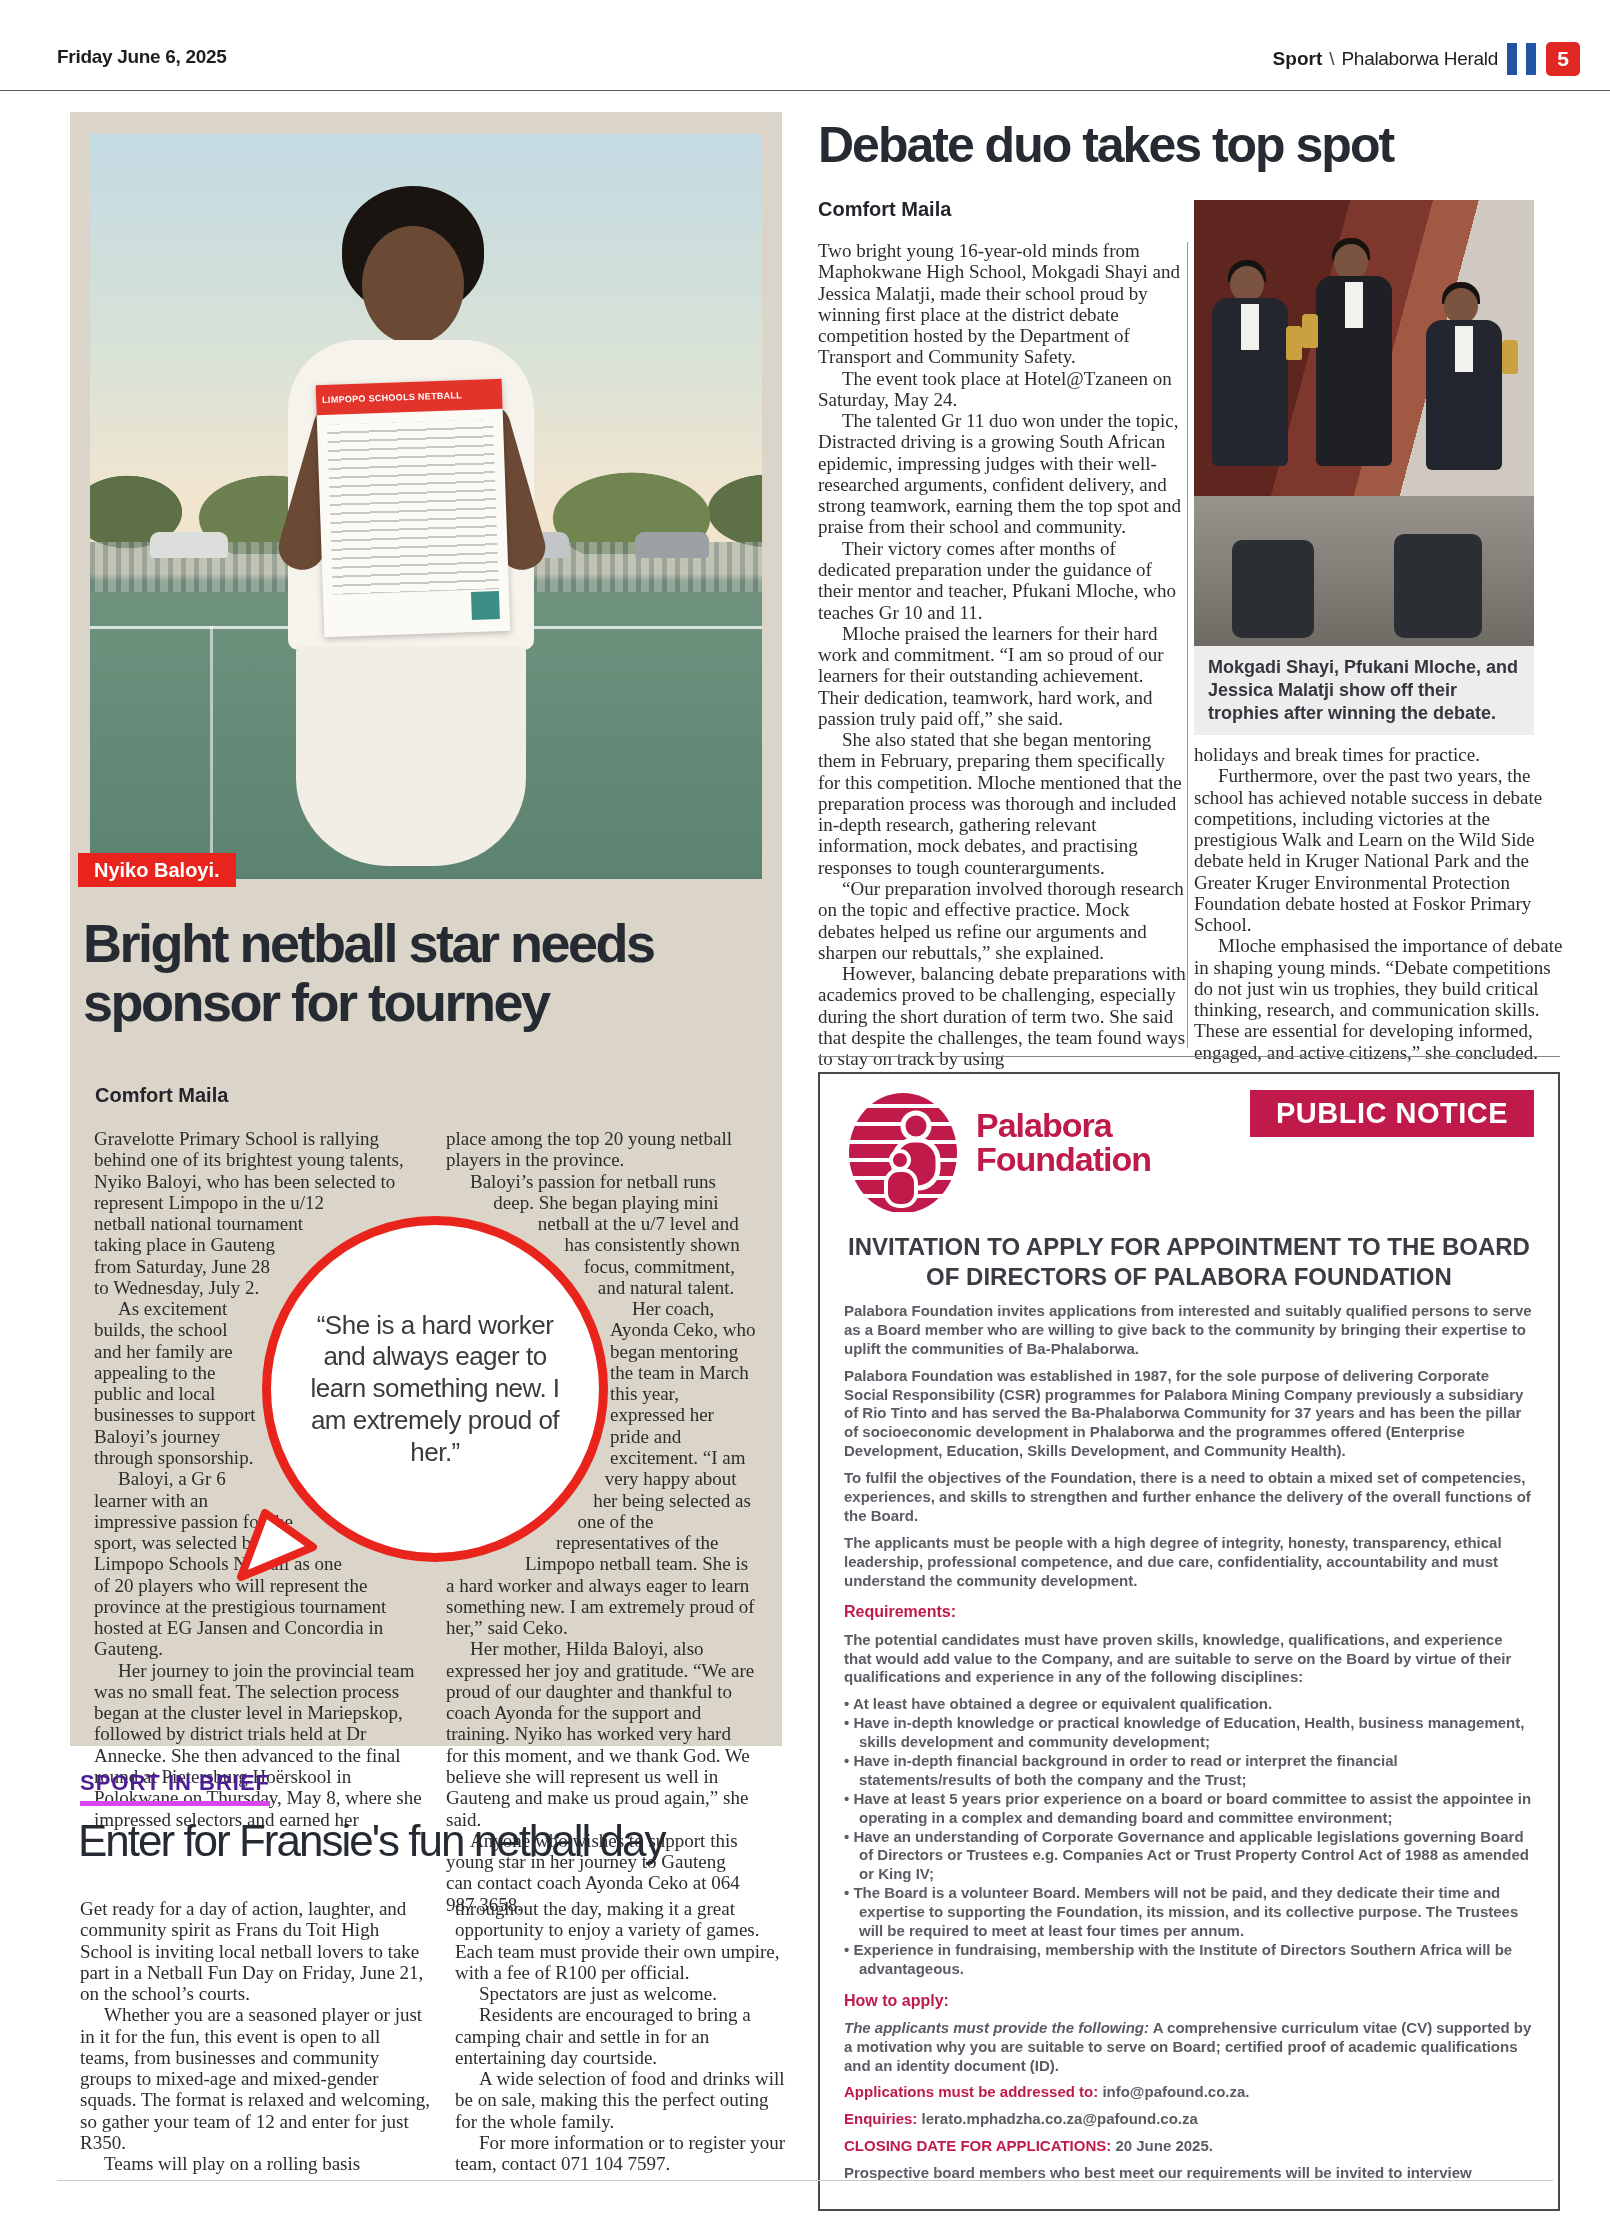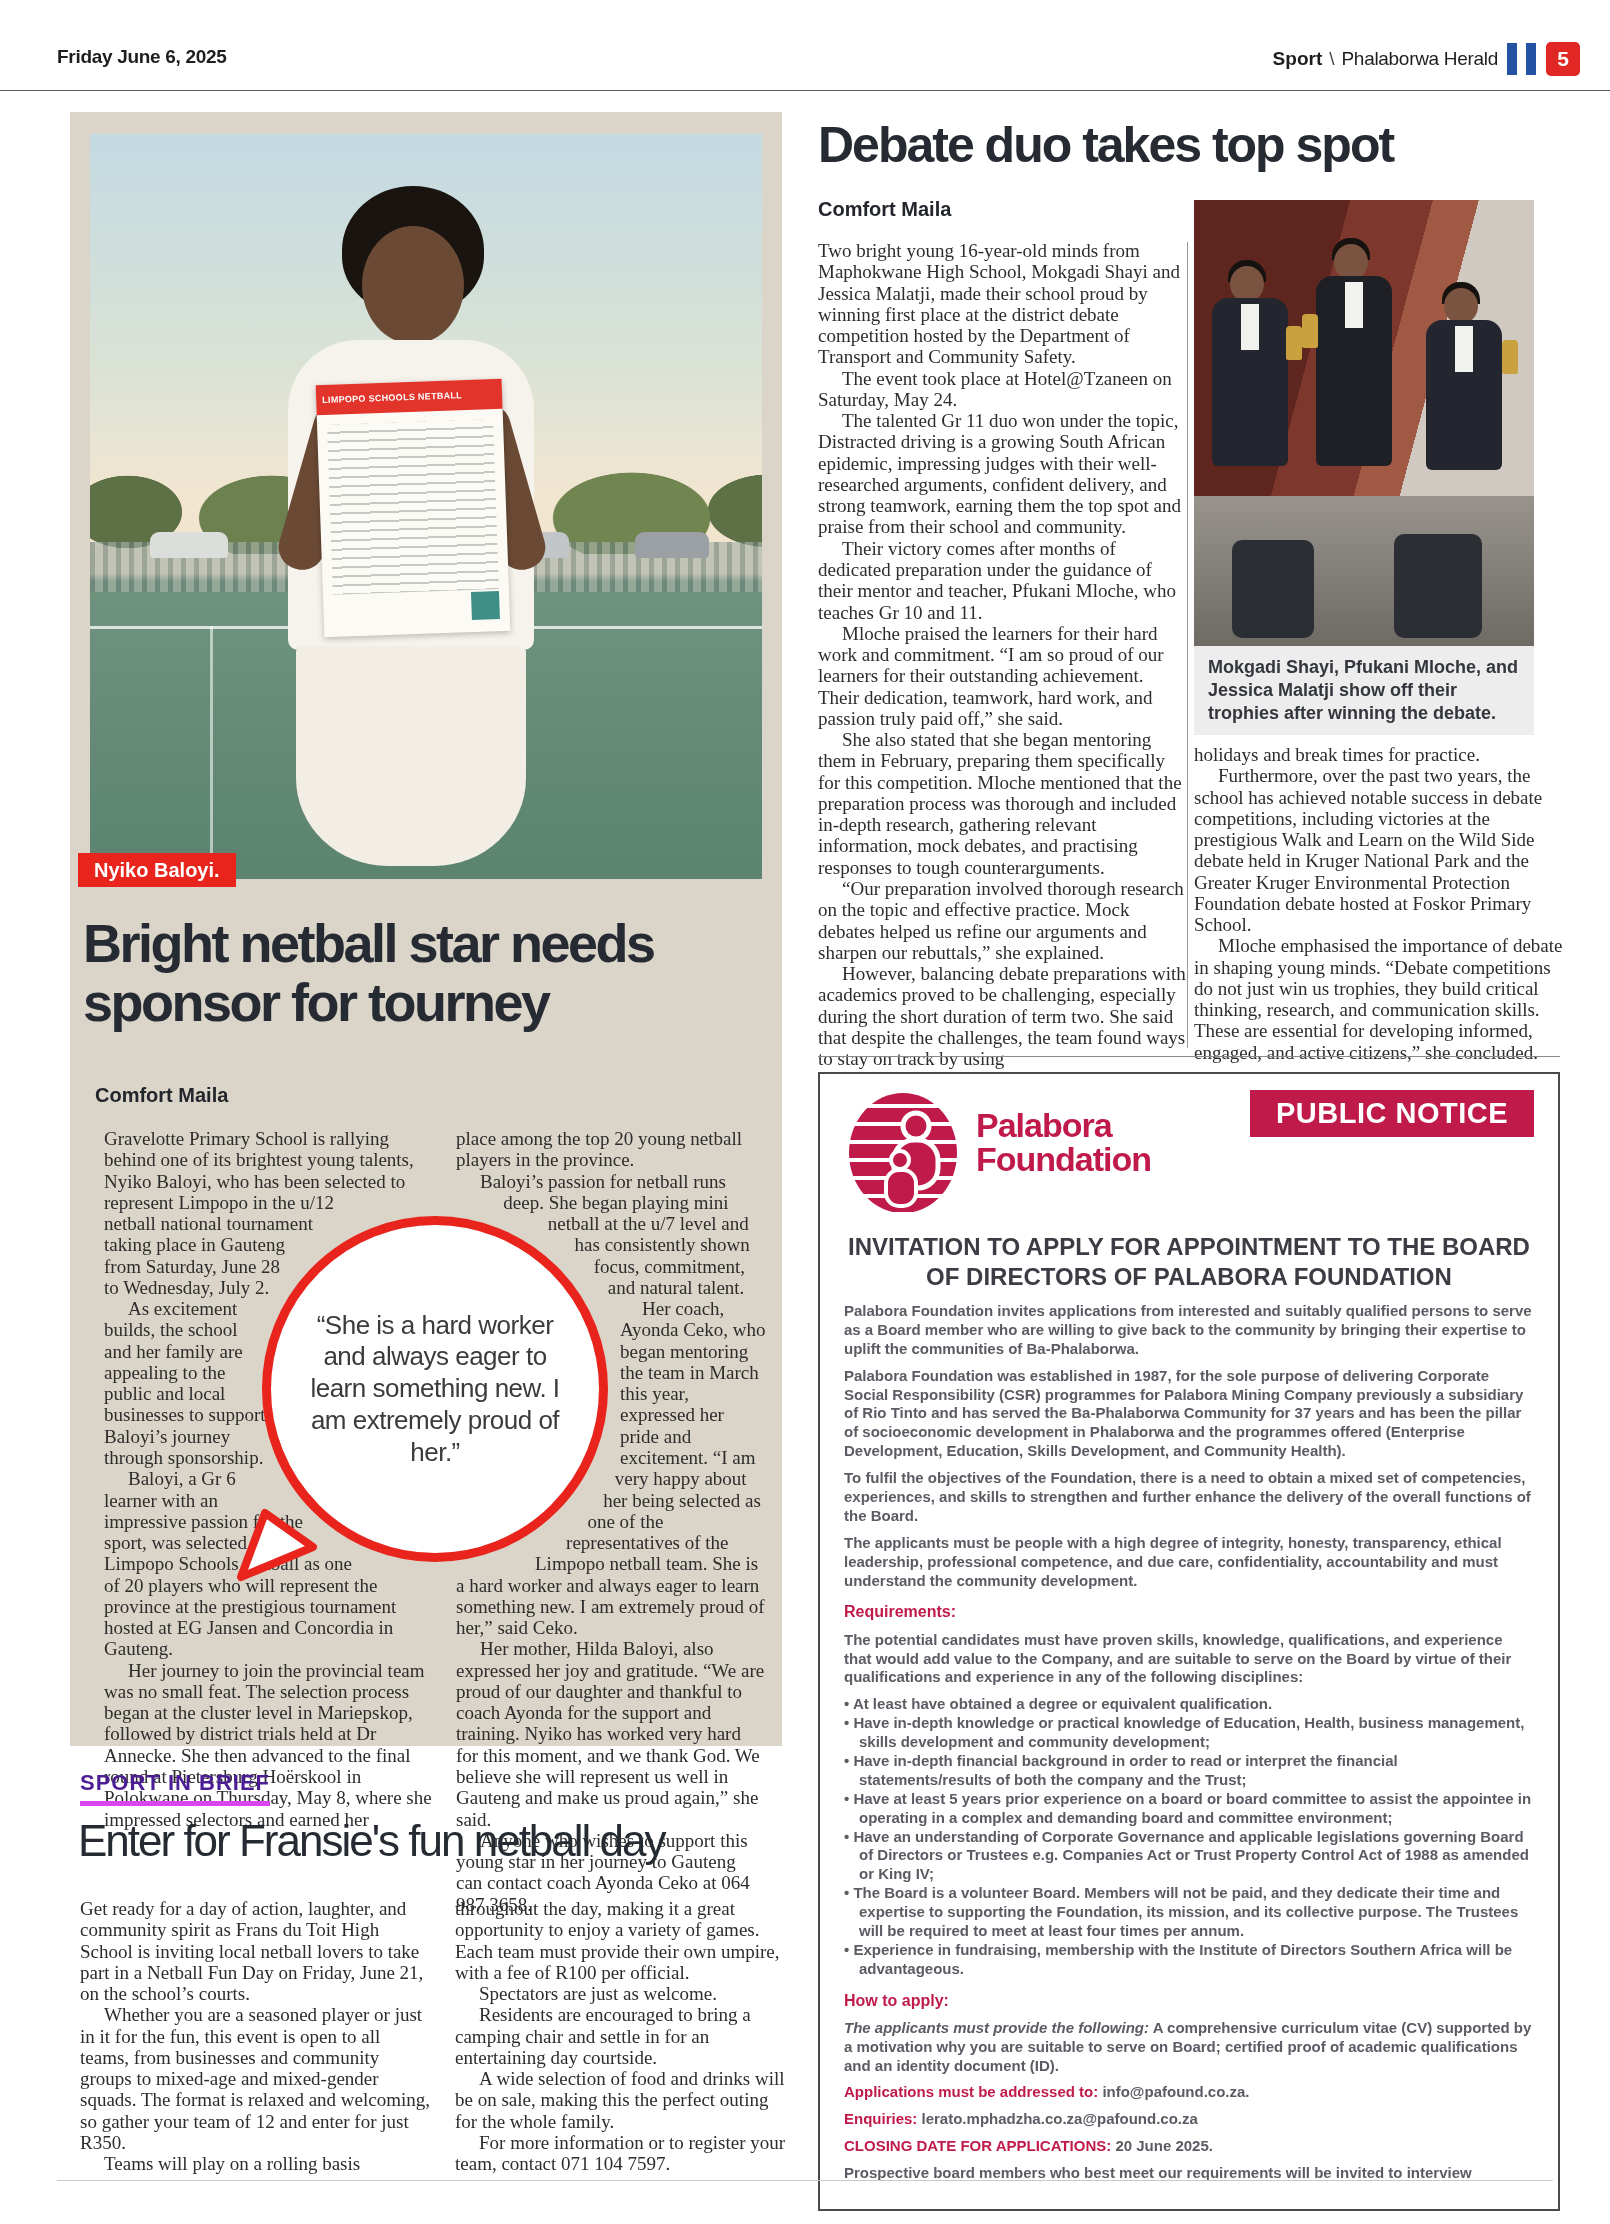--- a/index.html
+++ b/index.html
@@ -47,21 +47,21 @@
                   font-size:9px; font-weight:bold; display:flex; align-items:center; padding-left:6px; letter-spacing:.3px; }
   .g-paper-lines { position:absolute; left:10px; top:40px; width:166px; height:170px;
                    background:repeating-linear-gradient(180deg, transparent 0 7px, #c7c7c4 7px 9px); }
   .g-paper-qr { position:absolute; right:10px; bottom:12px; width:28px; height:28px; background:#3d8f86; }
   .g-skirt { position:absolute; left:206px; top:512px; width:230px; height:220px; background:#f2eee5; border-radius:6px 6px 40% 40%; }
   .nb-badge { position:absolute; left:8px; top:741px; height:34px; background:#e8241c; color:#fff; font-weight:bold;
               font-size:20px; line-height:34px; padding:0 16px; }
   .nb-headline { position:absolute; left:13px; top:802px; width:660px; font-size:54px; line-height:1.1; font-weight:bold;
                  letter-spacing:-2.5px; color:#262b33; }
   .nb-byline { position:absolute; left:25px; top:972px; font-size:20px; font-weight:bold; color:#22252b; }
-  .nb-cols { position:absolute; left:34px; top:1016px; width:662px; display:flex; gap:22px; }
+  .nb-cols { position:absolute; left:24px; top:1016px; width:662px; display:flex; gap:22px; }
   .serif-col { font-family:"Liberation Serif", serif; font-size:19px; line-height:1.12; color:#2d2d2d; text-align:left; }
   .serif-col p { margin:0; }
   .serif-col p + p { text-indent:24px; }
   .nb-col1 { width:330px; }
   .nb-col2 { width:310px; }
   .q-spacer-r { float:right; width:168px; height:434px; shape-outside:circle(186px at 180px 262px); }
   .q-spacer-l { float:left;  width:164px; height:434px; shape-outside:circle(186px at -10px 262px); }
   .quote-tail { position:absolute; left:165px; top:1395px; z-index:1; }
   .quote-bubble { position:absolute; left:192px; top:1104px; width:346px; height:346px; background:#fff; z-index:2;
                   border:9px solid #e8241c; border-radius:50%; display:flex; align-items:center; justify-content:center;

